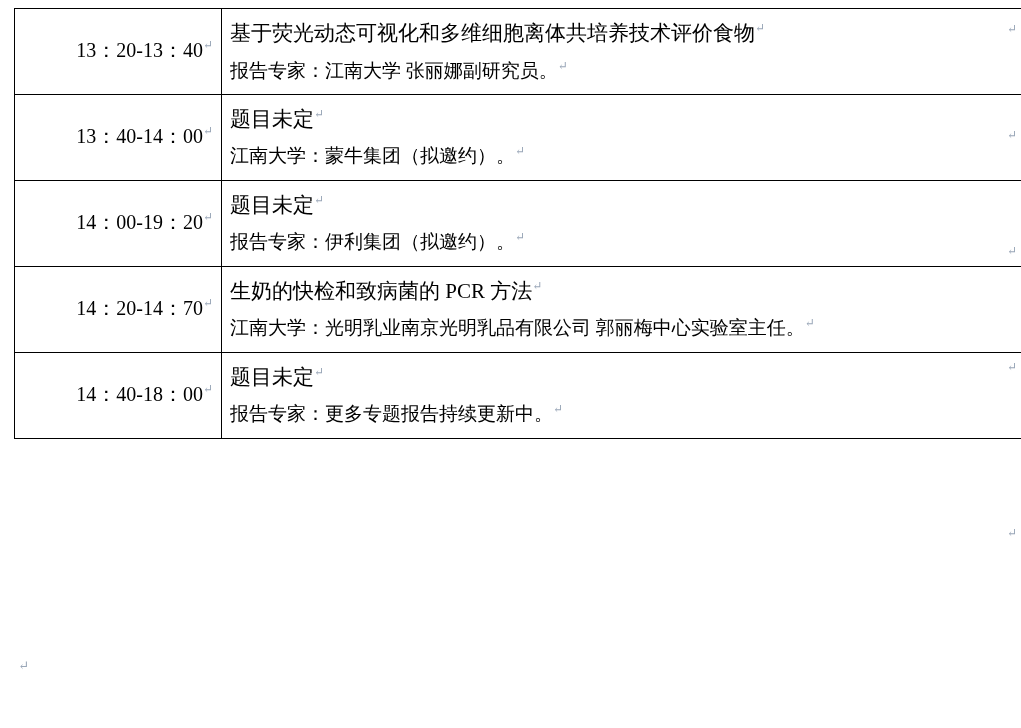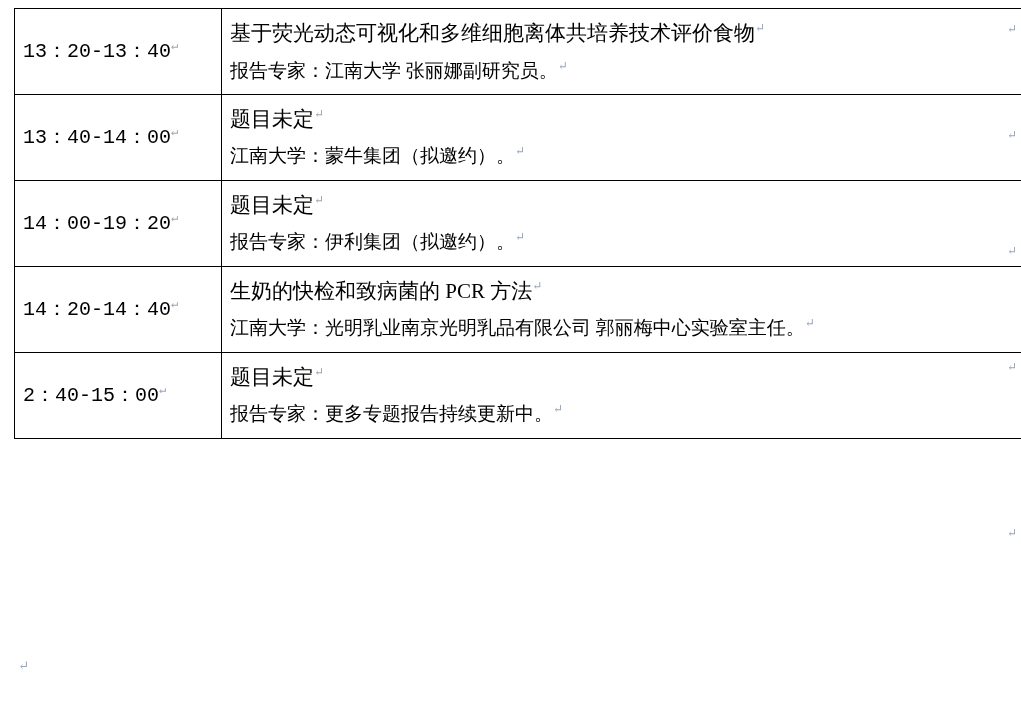--- a/index.html
+++ b/index.html
@@ -28,26 +28,25 @@
     margin-top: 8px;
     table-layout: fixed;
   }
   table.schedule td {
     border: 1px solid #000000;
     vertical-align: middle;
     padding: 6px 8px 8px 8px;
   }
   td.time-cell {
     width: 190px;
-    text-align: left;
+    text-align: right;
     font-size: 20px;
     letter-spacing: 0px;
     padding-left: 12px;
     white-space: nowrap;
-    font-family: Liberation Mono, monospace;
   }
   td.content-cell {
     width: 793px;
     padding-left: 12px;
   }
   .line-title {
     font-size: 21px;
     line-height: 1.55;
     margin: 2px 0 6px 0;
   }
@@ -118,30 +117,30 @@
         <td class="time-cell">
           <span>14：00-19：20</span><span class="mark">↵</span>
         </td>
         <td class="content-cell">
           <p class="line-title"><span>题目未定</span><span class="mark">↵</span></p>
           <p class="line-speaker"><span>报告专家：伊利集团（拟邀约）。</span><span class="mark">↵</span></p>
         </td>
       </tr>
       <tr>
         <td class="time-cell">
-          <span>14：20-14：40</span><span class="mark">↵</span>
+          <span>14：20-14：70</span><span class="mark">↵</span>
         </td>
         <td class="content-cell">
           <p class="line-title"><span>生奶的快检和致病菌的 PCR 方法</span><span class="mark">↵</span></p>
           <p class="line-speaker"><span>江南大学：光明乳业南京光明乳品有限公司 郭丽梅中心实验室主任。</span><span class="mark">↵</span></p>
         </td>
       </tr>
       <tr>
         <td class="time-cell">
-          <span>2：40-15：00</span><span class="mark">↵</span>
+          <span>14：40-18：00</span><span class="mark">↵</span>
         </td>
         <td class="content-cell">
           <p class="line-title"><span>题目未定</span><span class="mark">↵</span></p>
           <p class="line-speaker"><span>报告专家：更多专题报告持续更新中。</span><span class="mark">↵</span></p>
         </td>
       </tr>
     </tbody>
   </table>
 
   <div class="row-gap-note">↵</div>

